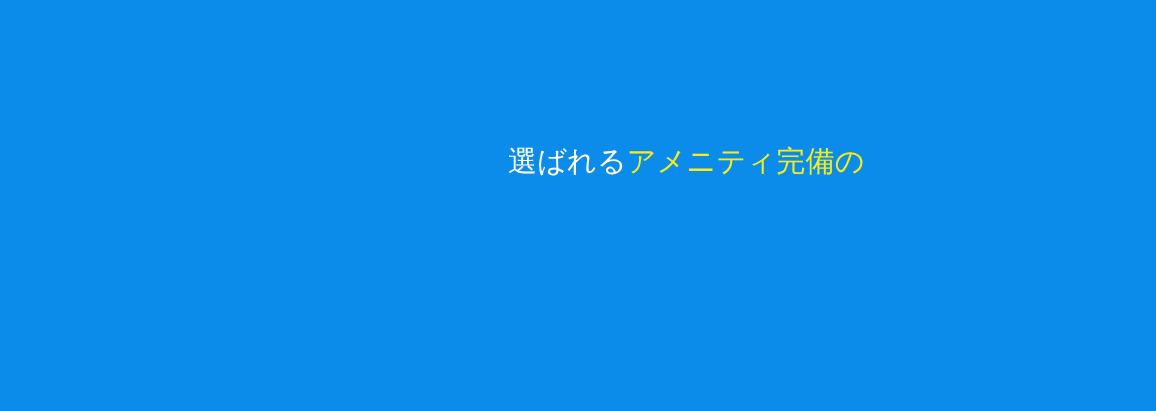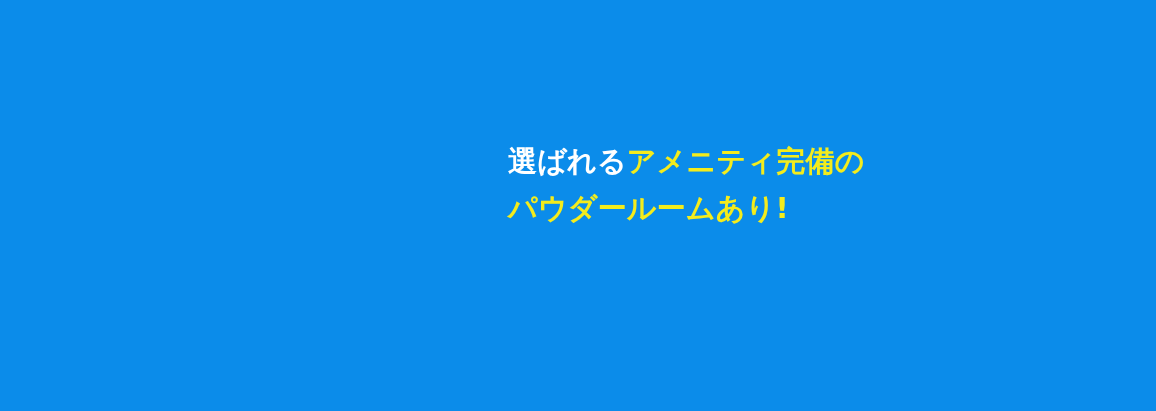--- a/index.html
+++ b/index.html
@@ -24,41 +24,38 @@
 
   #headline-block {
     position: absolute;
     left: 508px;
     top: 138px;
     width: 620px;
   }
 
   .headline-line {
     font-size: 29px;
-    font-weight: 700;
+    font-weight: 400;
     line-height: 47px;
     letter-spacing: 0.2px;
     white-space: nowrap;
     font-family: "DejaVu Sans", "Liberation Sans", sans-serif;
   }
 
   .seg-white { color: #ffffff; }
   .seg-yellow { color: #f4ec1c; }
 </style>
 </head>
 <body>
 
 <div id="banner">
 
   <div id="headline-block">
 
     <div class="headline-line">
       <span class="seg-white">選ばれる</span><span class="seg-yellow">アメニティ完備の</span>
     </div>
 
-    <div class="headline-line">
-      <span class="seg-yellow">パウダールームあり!</span>
-    </div>
 
 
   </div>
 
 </div>
 
 </body></html>

